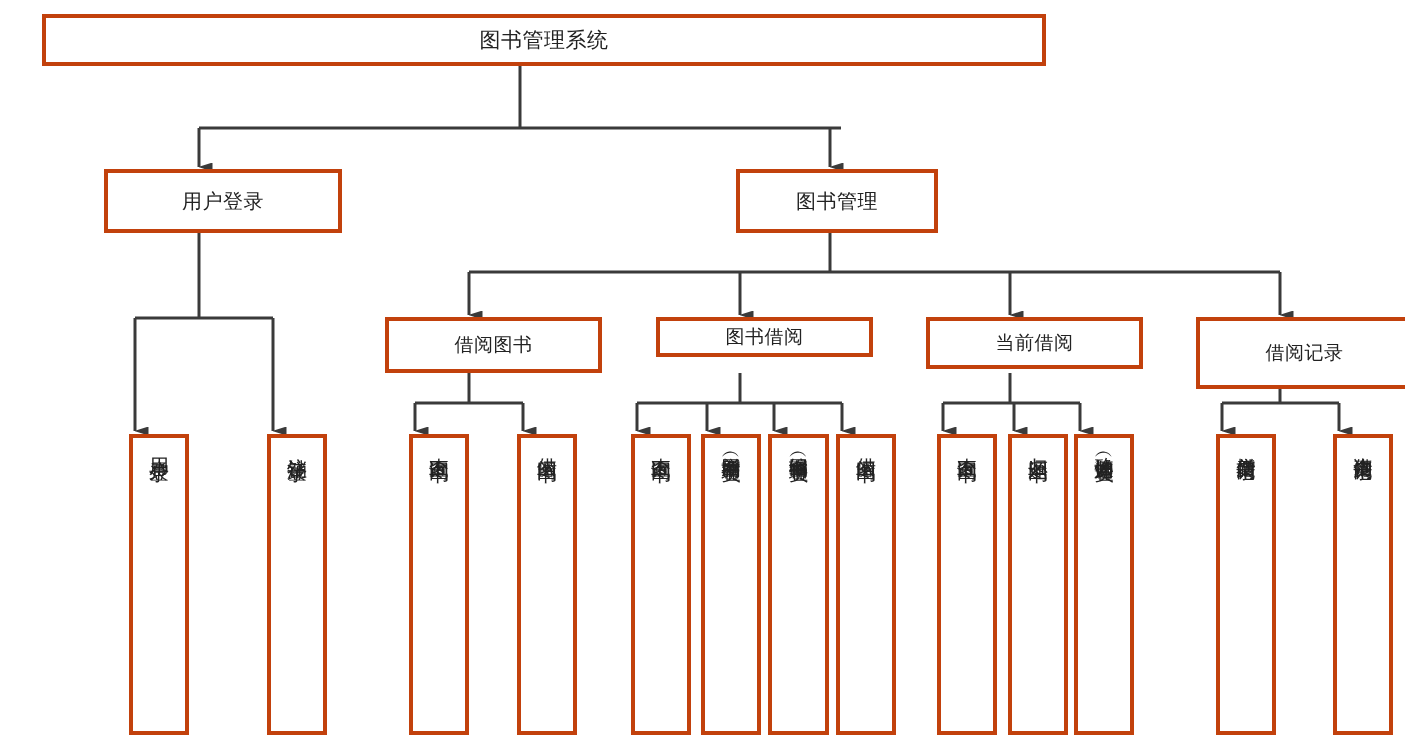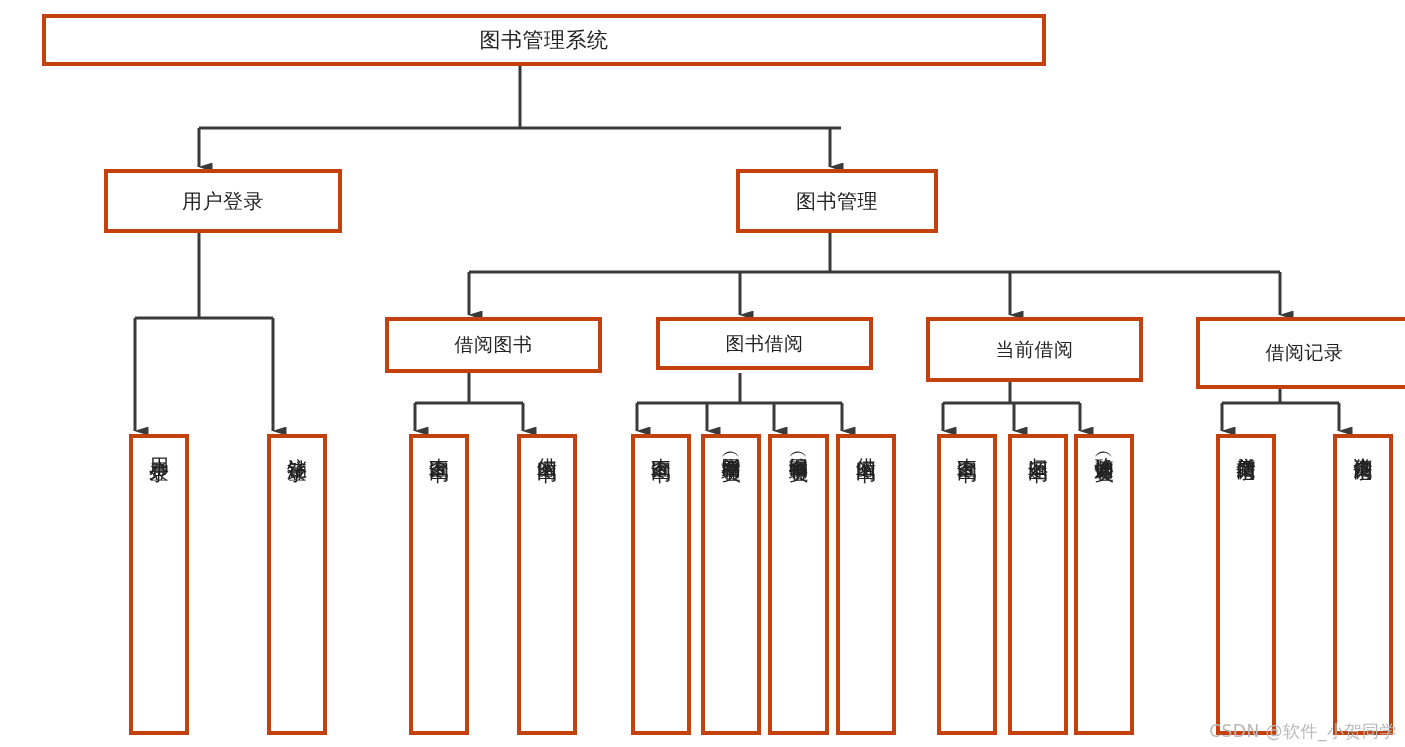--- a/index.html
+++ b/index.html
@@ -134,24 +134,24 @@
   <div class="node-box node-lvl2" style="left:80px; top:169px; width:238px; height:64px;">
     <span class="node-label">用户登录</span>
   </div>
   <div class="node-box node-lvl2" style="left:712px; top:169px; width:202px; height:64px;">
     <span class="node-label">图书管理</span>
   </div>
 
   <div class="node-box node-lvl3" style="left:361px; top:317px; width:217px; height:56px;">
     <span class="node-label">借阅图书</span>
   </div>
-  <div class="node-box node-lvl3" style="left:632px; top:317px; width:217px; height:53px;">
+  <div class="node-box node-lvl3" style="left:632px; top:317px; width:217px; height:40px;">
     <span class="node-label">图书借阅</span>
   </div>
-  <div class="node-box node-lvl3" style="left:902px; top:317px; width:217px; height:65px;">
+  <div class="node-box node-lvl3" style="left:902px; top:317px; width:217px; height:52px;">
     <span class="node-label">当前借阅</span>
   </div>
   <div class="node-box node-lvl3" style="left:1172px; top:317px; width:217px; height:72px;">
     <span class="node-label">借阅记录</span>
   </div>
 
   <div class="node-box node-leaf" style="left:105px; top:434px; width:60px; height:301px;">
     <span class="node-label">用户登录</span>
   </div>
   <div class="node-box node-leaf" style="left:243px; top:434px; width:60px; height:301px;">
@@ -188,15 +188,14 @@
     <span class="node-label">确认归还（管理员）</span>
   </div>
 
   <div class="node-box node-leaf leaf-tall" style="left:1192px; top:434px; width:60px; height:301px;">
     <span class="node-label">新增借阅记录</span>
   </div>
   <div class="node-box node-leaf leaf-tall" style="left:1309px; top:434px; width:60px; height:301px;">
     <span class="node-label">查询借阅记录</span>
   </div>
 
-  <div class="watermark">CSDN @软件_小贺同学</div>
 
 </div>
 
 </body></html>

